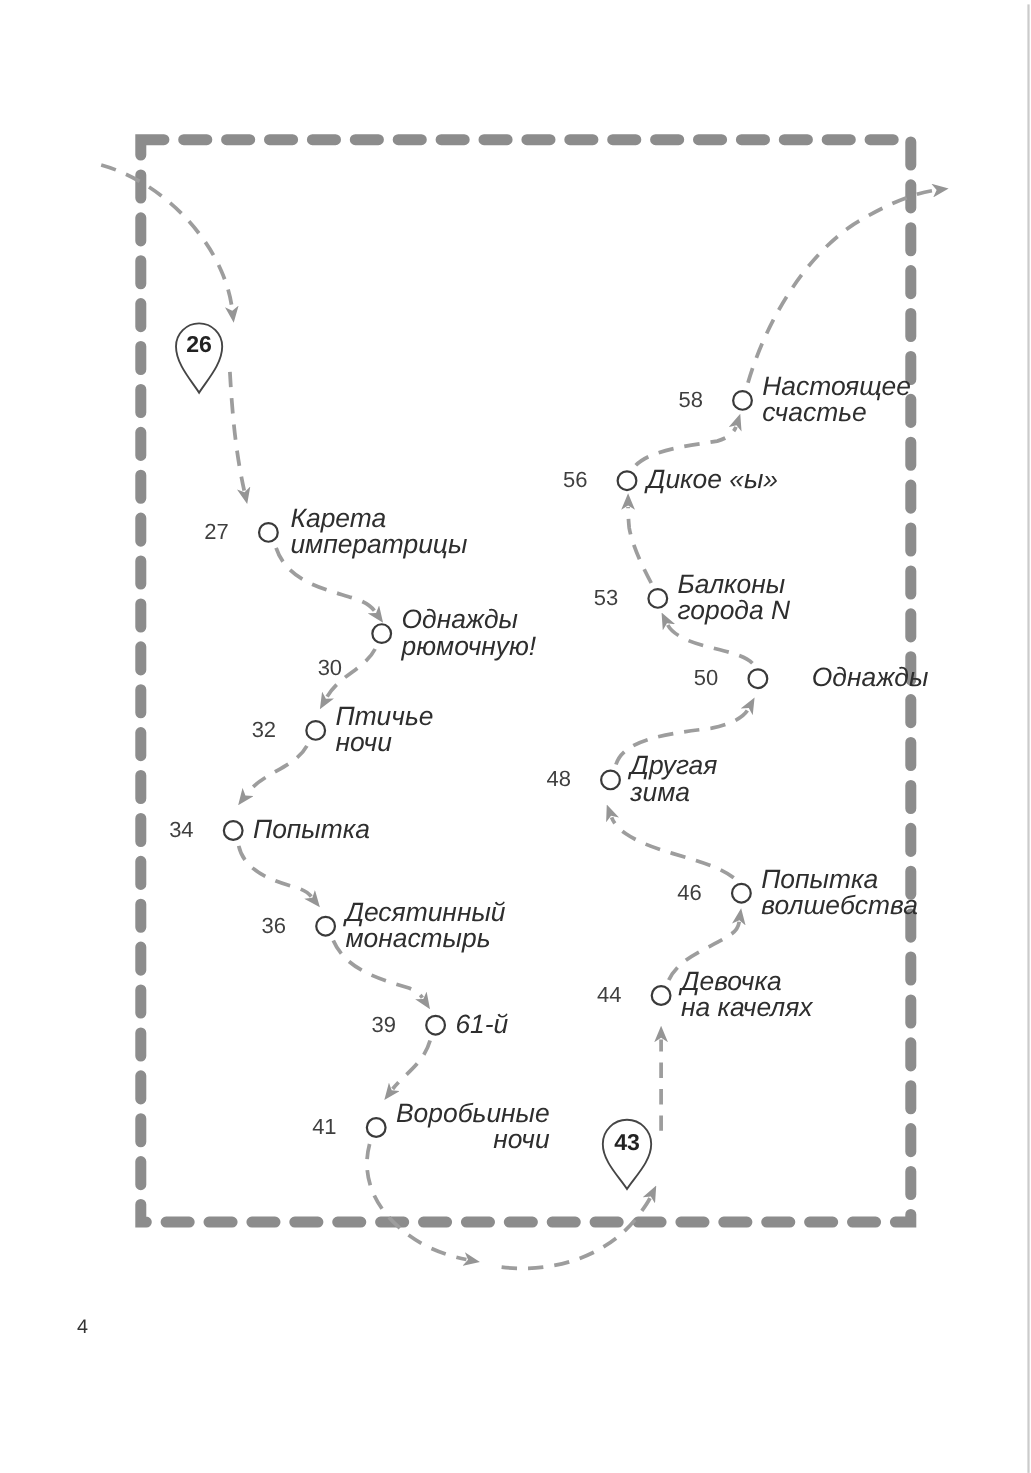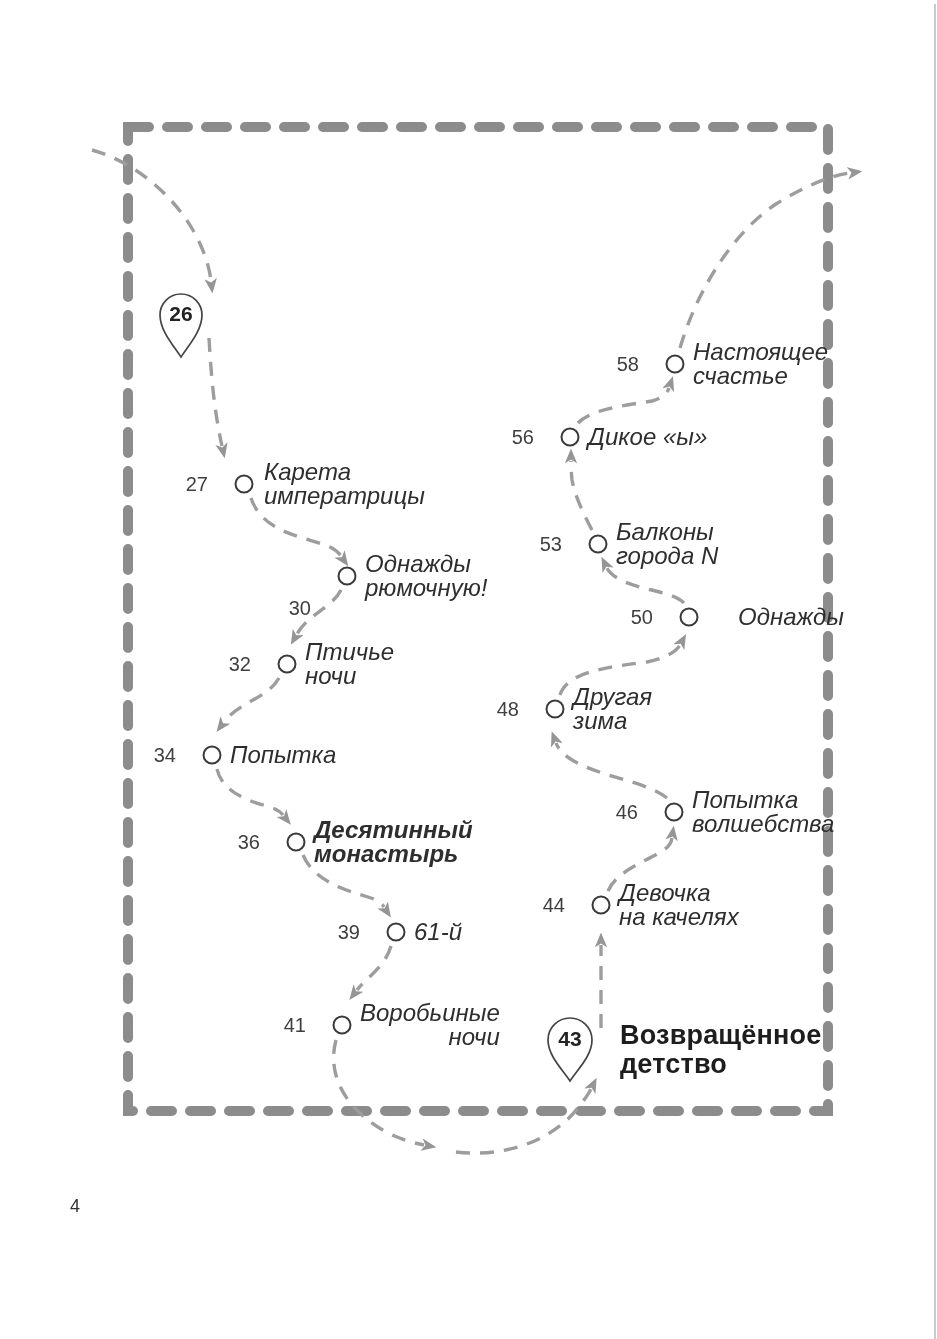--- a/index.html
+++ b/index.html
@@ -69,42 +69,40 @@
     <path class="route" marker-end="url(#arw)" d="M 578,423 C 591,409 627,405 652,401 Q 666,397 669,388"></path>
     <path class="route" marker-end="url(#arw)" d="M 680,348 C 696,293 731,234 776,204 Q 820,177 850,173"></path>
 
     <path class="pin" d="M 181,357 C 174,346 160,331 160,315 A 21,21 0 1 1 202,315 C 202,331 188,346 181,357 Z"></path>
     <path class="pin" d="M 570,1081 C 563,1070 548,1056 548,1040 A 22,22 0 1 1 592,1040 C 592,1056 577,1070 570,1081 Z"></path>
   </svg>
 
   <div class="pin-num" style="left:181px;top:314px">26</div>
 
   <div class="pin-num" style="left:570px;top:1039px">43</div>
-  <div class="section-title" style="left:620px;top:1021px">Возвращённое
-детство</div>
 
   <div id="stops-layer">
       <div class="dot" style="left: 244px; top: 484px;"></div>
       <div class="stop-num" style="left: 128px; top: 484px;">27</div>
       <div class="stop-label" style="left: 264px; top: 484px;">Карета
 императрицы</div>
       <div class="dot" style="left: 347px; top: 576px;"></div>
       <div class="stop-num" style="left: 231px; top: 576px; margin-top: 32px;">30</div>
       <div class="stop-label" style="left: 365px; top: 576px;">Однажды
 рюмочную!</div>
       <div class="dot" style="left: 287px; top: 664px;"></div>
       <div class="stop-num" style="left: 171px; top: 664px;">32</div>
       <div class="stop-label" style="left: 305px; top: 664px;">Птичье
 ночи</div>
       <div class="dot" style="left: 212px; top: 755px;"></div>
       <div class="stop-num" style="left: 96px; top: 755px;">34</div>
       <div class="stop-label" style="left: 230px; top: 755px;">Попытка</div>
       <div class="dot" style="left: 296px; top: 842px;"></div>
       <div class="stop-num" style="left: 180px; top: 842px;">36</div>
-      <div class="stop-label" style="left: 314px; top: 842px; font-weight: bold;">Десятинный
+      <div class="stop-label" style="left: 314px; top: 842px;">Десятинный
 монастырь</div>
       <div class="dot" style="left: 396px; top: 932px;"></div>
       <div class="stop-num" style="left: 280px; top: 932px;">39</div>
       <div class="stop-label" style="left: 414px; top: 932px;">61-й</div>
       <div class="dot" style="left: 342px; top: 1025px;"></div>
       <div class="stop-num" style="left: 226px; top: 1025px;">41</div>
       <div class="stop-label" style="left: 360px; top: 1025px; text-align: right;">Воробьиные
 ночи</div>
       <div class="dot" style="left: 601px; top: 905px;"></div>
       <div class="stop-num" style="left: 485px; top: 905px;">44</div>

